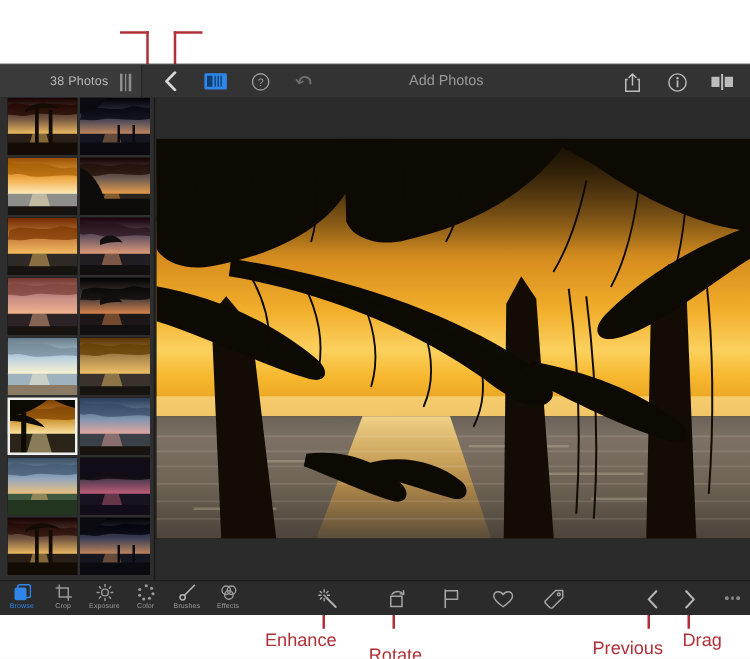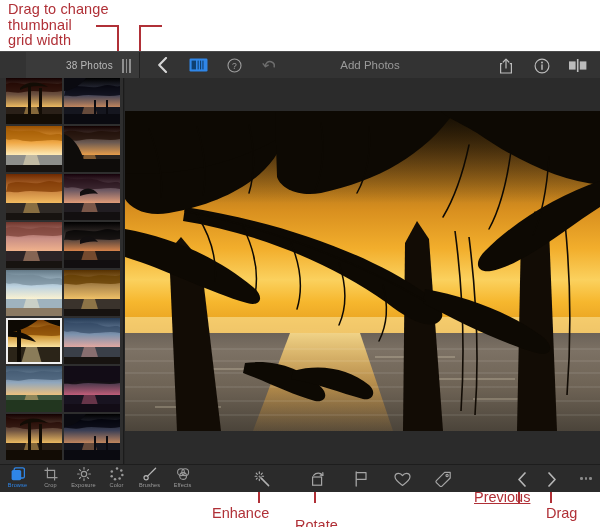--- a/index.html
+++ b/index.html
@@ -54,21 +54,20 @@
     background: #333333;
     border-top: 1px solid #4a4a4a;
     display: flex; align-items: center;
   }
   #topbar-left {
     width: 114px; height: 100%;
     display: flex; align-items: center;
     background: #3a3a3a;
     border-right: 1px solid #202020;
     position: relative;
-    margin-left: 26px;
   }
   .photo-count {
     color: #b9b9b9; font-size: 10px;
     position: absolute; left: 40px; top: 8px;
     letter-spacing: 0.2px;
   }
   .grid-handle {
     position: absolute; right: 8px; top: 7px;
     width: 9px; height: 14px;
     display: flex; justify-content: space-between;
@@ -182,23 +181,20 @@
   }
   .dots i { width: 2.6px; height: 2.6px; border-radius: 50%; background: #8a8a8a; display:block; }
 
   svg { display: block; }
 </style>
 </head>
 <body>
 
 <div id="page">
 
-  <div class="anno-text" style="left:8px; top:2px;">Drag to change
-thumbnail
-grid width</div>
 
 
   <div class="leader leader-h" style="left:96px; top:25px; width:23px;"></div>
   <div class="leader leader-v" style="left:117px; top:25px; height:27px;"></div>
 
   <div class="leader leader-h" style="left:139px; top:25px; width:23px;"></div>
   <div class="leader leader-v" style="left:139px; top:25px; height:27px;"></div>
 
   <div class="ellipse" style="left:32px; top:55px; width:70px; height:19px;"></div>
 
@@ -915,18 +911,18 @@
     </div>
   </div>
 
   <div class="leader leader-v" style="left:258px; top:492px; height:11px;"></div>
   <div class="anno-bottom" style="left:212px; top:505px;text-align:right;">Enhance</div>
 
   <div class="leader leader-v" style="left:314px; top:492px; height:11px;"></div>
   <div class="anno-bottom" style="left:295px; top:517px;">Rotate</div>
 
   <div class="leader leader-v" style="left:518px; top:492px; height:11px;"></div>
-  <div class="anno-bottom" style="left:474px; top:489px;text-decoration:underline;">Previous</div>
+  <div class="anno-bottom" style="left:474px; top:511px;">Previous</div>
 
   <div class="leader leader-v" style="left:550px; top:492px; height:11px;"></div>
   <div class="anno-bottom" style="left:546px; top:505px;">Drag</div>
 
 </div>
 
 </body></html>

